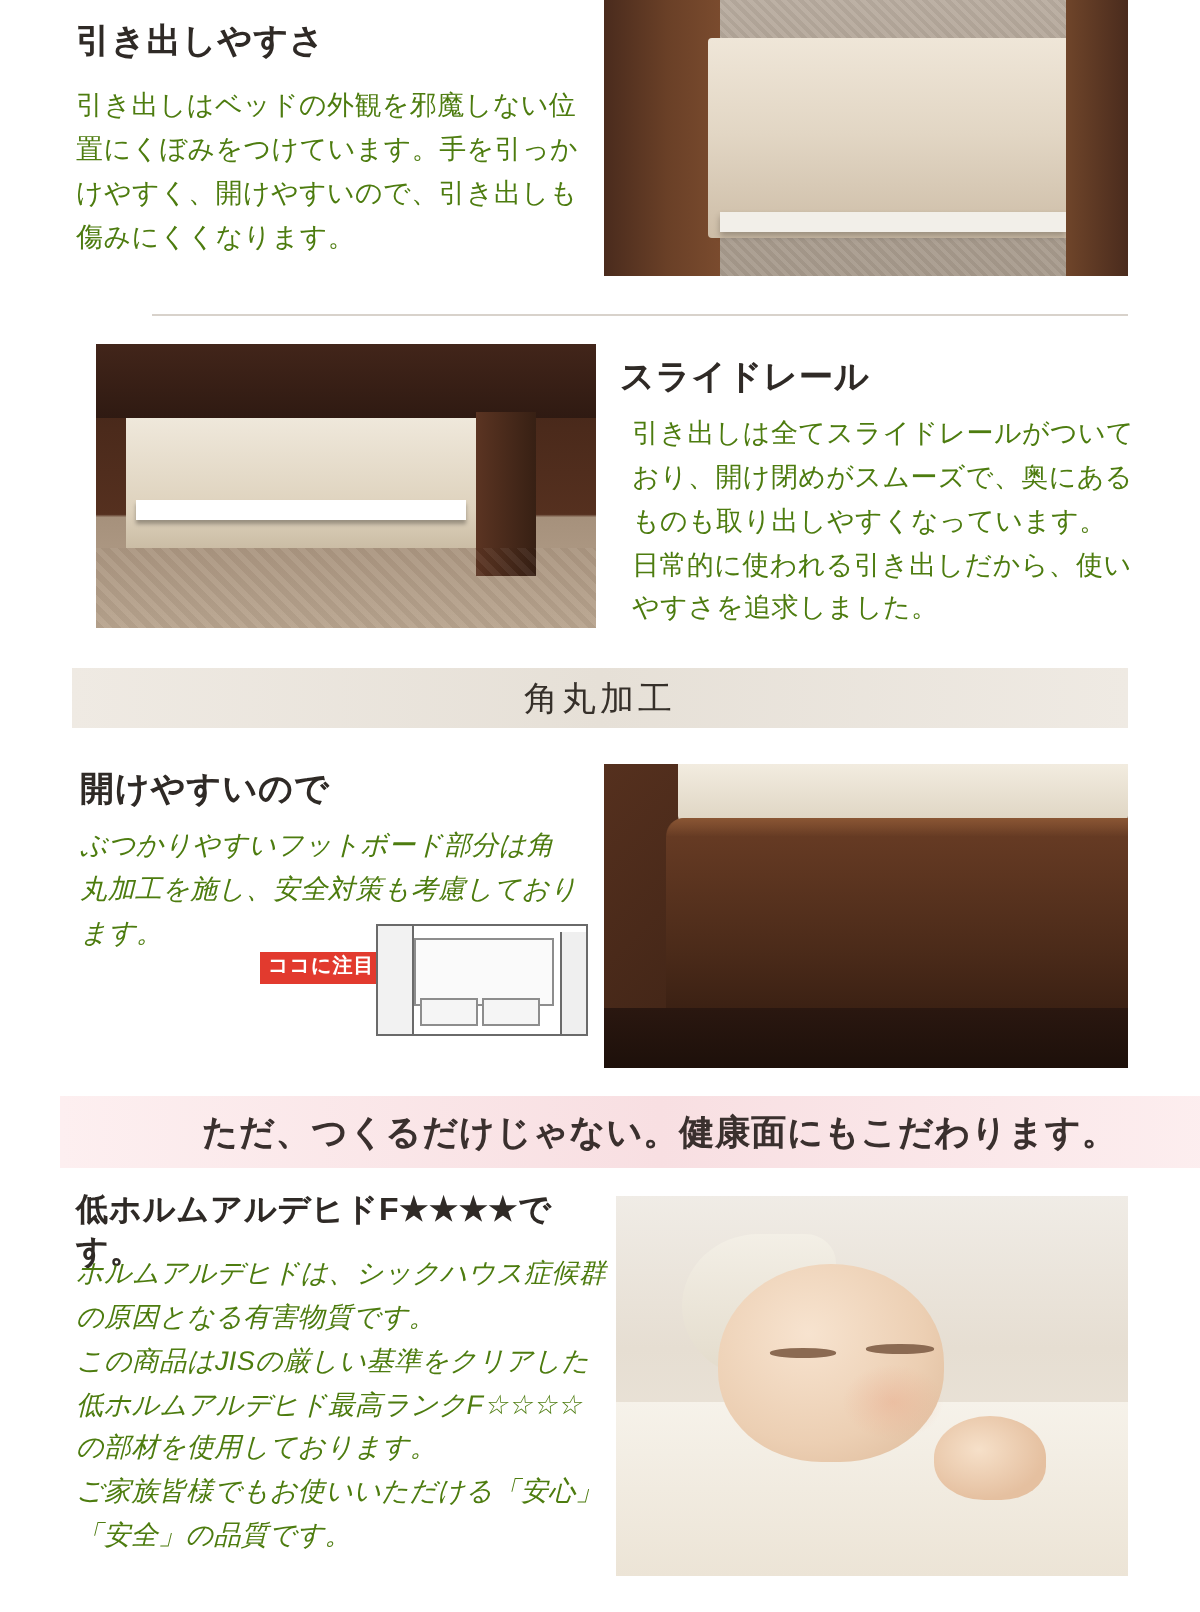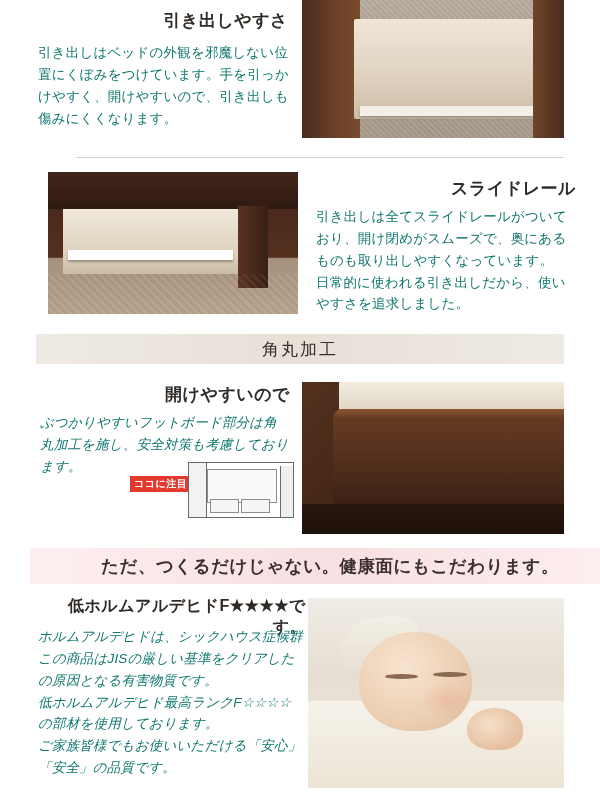--- a/index.html
+++ b/index.html
@@ -25,26 +25,25 @@
     position: relative;
     box-sizing: border-box;
   }
 
   .hdg {
     font-size: 17px;
     font-weight: bold;
     color: #2f2a26;
     letter-spacing: 0.5px;
     line-height: 1.3;
-    text-align: right;
   }
   .body-text {
     font-size: 13.5px;
     line-height: 1.62;
-    color: #0f766e;
+    color: #4d7c0f;
     letter-spacing: 0.2px;
   }
 
   
   .photo {
     position: absolute;
     overflow: hidden;
     background: #cfc6bb;
   }
 
@@ -268,21 +267,21 @@
   <div class="section">
 
     <div class="photo photo-rail" style="left:48px; top:172px; width:250px; height:142px;">
       <div class="top-board"></div>
       <div class="cavity"></div>
       <div class="rail-bar"></div>
       <div class="leg"></div>
       <div class="floor"></div>
     </div>
 
-    <div class="hdg" style="position:absolute; left:326px; top:178px; width:250px;">スライドレール</div>
+    <div class="hdg" style="position:absolute; left:310px; top:178px; width:250px;">スライドレール</div>
 
     <div class="body-text" style="position:absolute; left:316px; top:206px; width:258px; white-space:pre-line;font-family:Liberation Serif, serif;">引き出しは全てスライドレールがついており、開け閉めがスムーズで、奥にあるものも取り出しやすくなっています。
 日常的に使われる引き出しだから、使いやすさを追求しました。</div>
   </div>
 
   <div class="banner-kadomaru">
     <span class="t">角丸加工</span>
   </div>
 
   <div class="section">
@@ -325,22 +324,22 @@
       <div class="eye e1"></div>
       <div class="eye e2"></div>
       <div class="cheek"></div>
       <div class="hand"></div>
     </div>
 
     <div class="hdg" style="position:absolute; left:38px; top:596px; width:268px; font-size:16px;">低ホルムアルデヒドF★★★★です。</div>
 
     <div style="position:absolute; left:38px; top:626px; width:266px;font-style:italic;">
       <div class="body-text">ホルムアルデヒドは、シックハウス症候群</div>
+      <div class="body-text">の原因となる有害物質です。</div>
       <div class="body-text">この商品はJISの厳しい基準をクリアした</div>
-      <div class="body-text">の原因となる有害物質です。</div>
       <div class="body-text">低ホルムアルデヒド最高ランクF☆☆☆☆</div>
       <div class="body-text">の部材を使用しております。</div>
       <div class="body-text">ご家族皆様でもお使いいただける「安心」</div>
       <div class="body-text">「安全」の品質です。</div>
     </div>
   </div>
 
 </div>
 
 </body></html>

